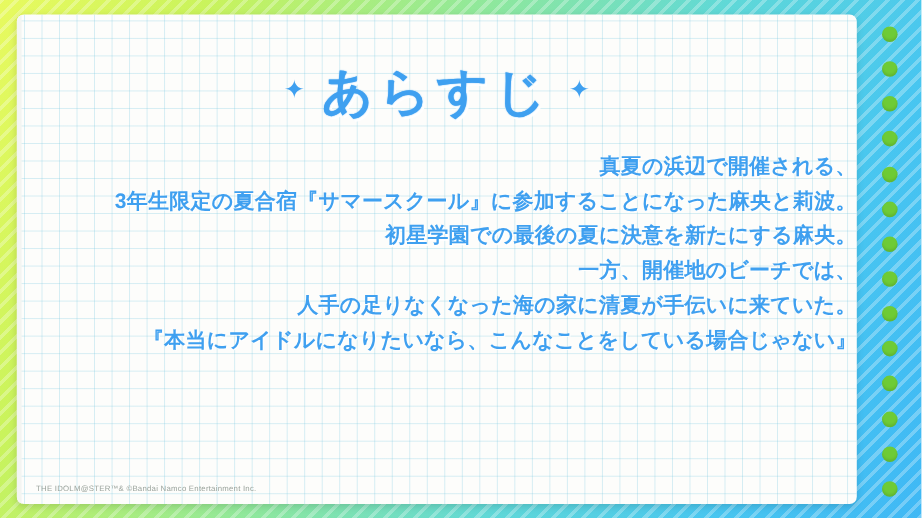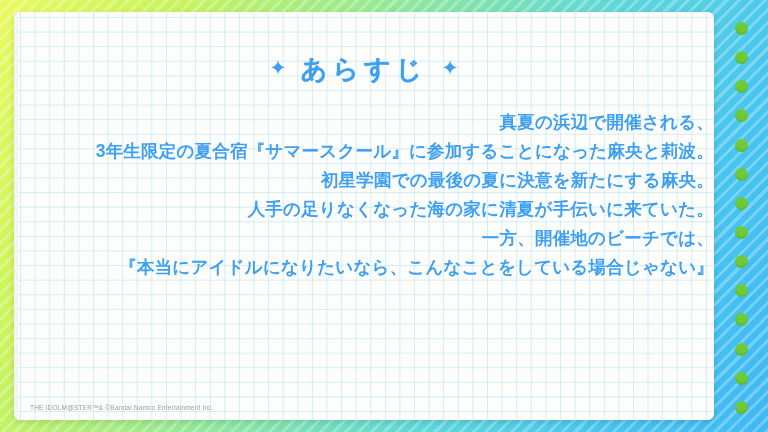--- a/index.html
+++ b/index.html
@@ -100,21 +100,21 @@
     box-sizing: border-box;
   }
 
   #title-row {
     display: flex;
     align-items: center;
     gap: 14px;
     margin-bottom: 26px;
   }
   #title {
-    font-size: 26px;
+    font-size: 42px;
     font-weight: bold;
     color: #3fa0f0;
     letter-spacing: 5px;
     text-shadow:
       0 0 1px #3fa0f0,
       2px 2px 0 rgba(255,255,255,0.9);
     line-height: 1;
   }
   .sparkle {
     color: #3fa0f0;
@@ -163,22 +163,22 @@
       <div id="title-row">
         <span class="sparkle">✦</span>
         <span id="title">あらすじ</span>
         <span class="sparkle">✦</span>
       </div>
 
       <div id="body-lines">
         <div class="body-line">真夏の浜辺で開催される、</div>
         <div class="body-line">3年生限定の夏合宿『サマースクール』に参加することになった麻央と莉波。</div>
         <div class="body-line">初星学園での最後の夏に決意を新たにする麻央。</div>
+        <div class="body-line">一方、開催地のビーチでは、</div>
         <div class="body-line">人手の足りなくなった海の家に清夏が手伝いに来ていた。</div>
-        <div class="body-line">一方、開催地のビーチでは、</div>
         <div class="body-line">『本当にアイドルになりたいなら、こんなことをしている場合じゃない』</div>
       </div>
 
     </div>
 
     <div id="copyright">THE IDOLM@STER™&amp; ©Bandai Namco Entertainment Inc.</div>
   </div>
 
   <div id="binding">
       <div class="bind-dot" style="background: rgb(110, 203, 54);"></div>

